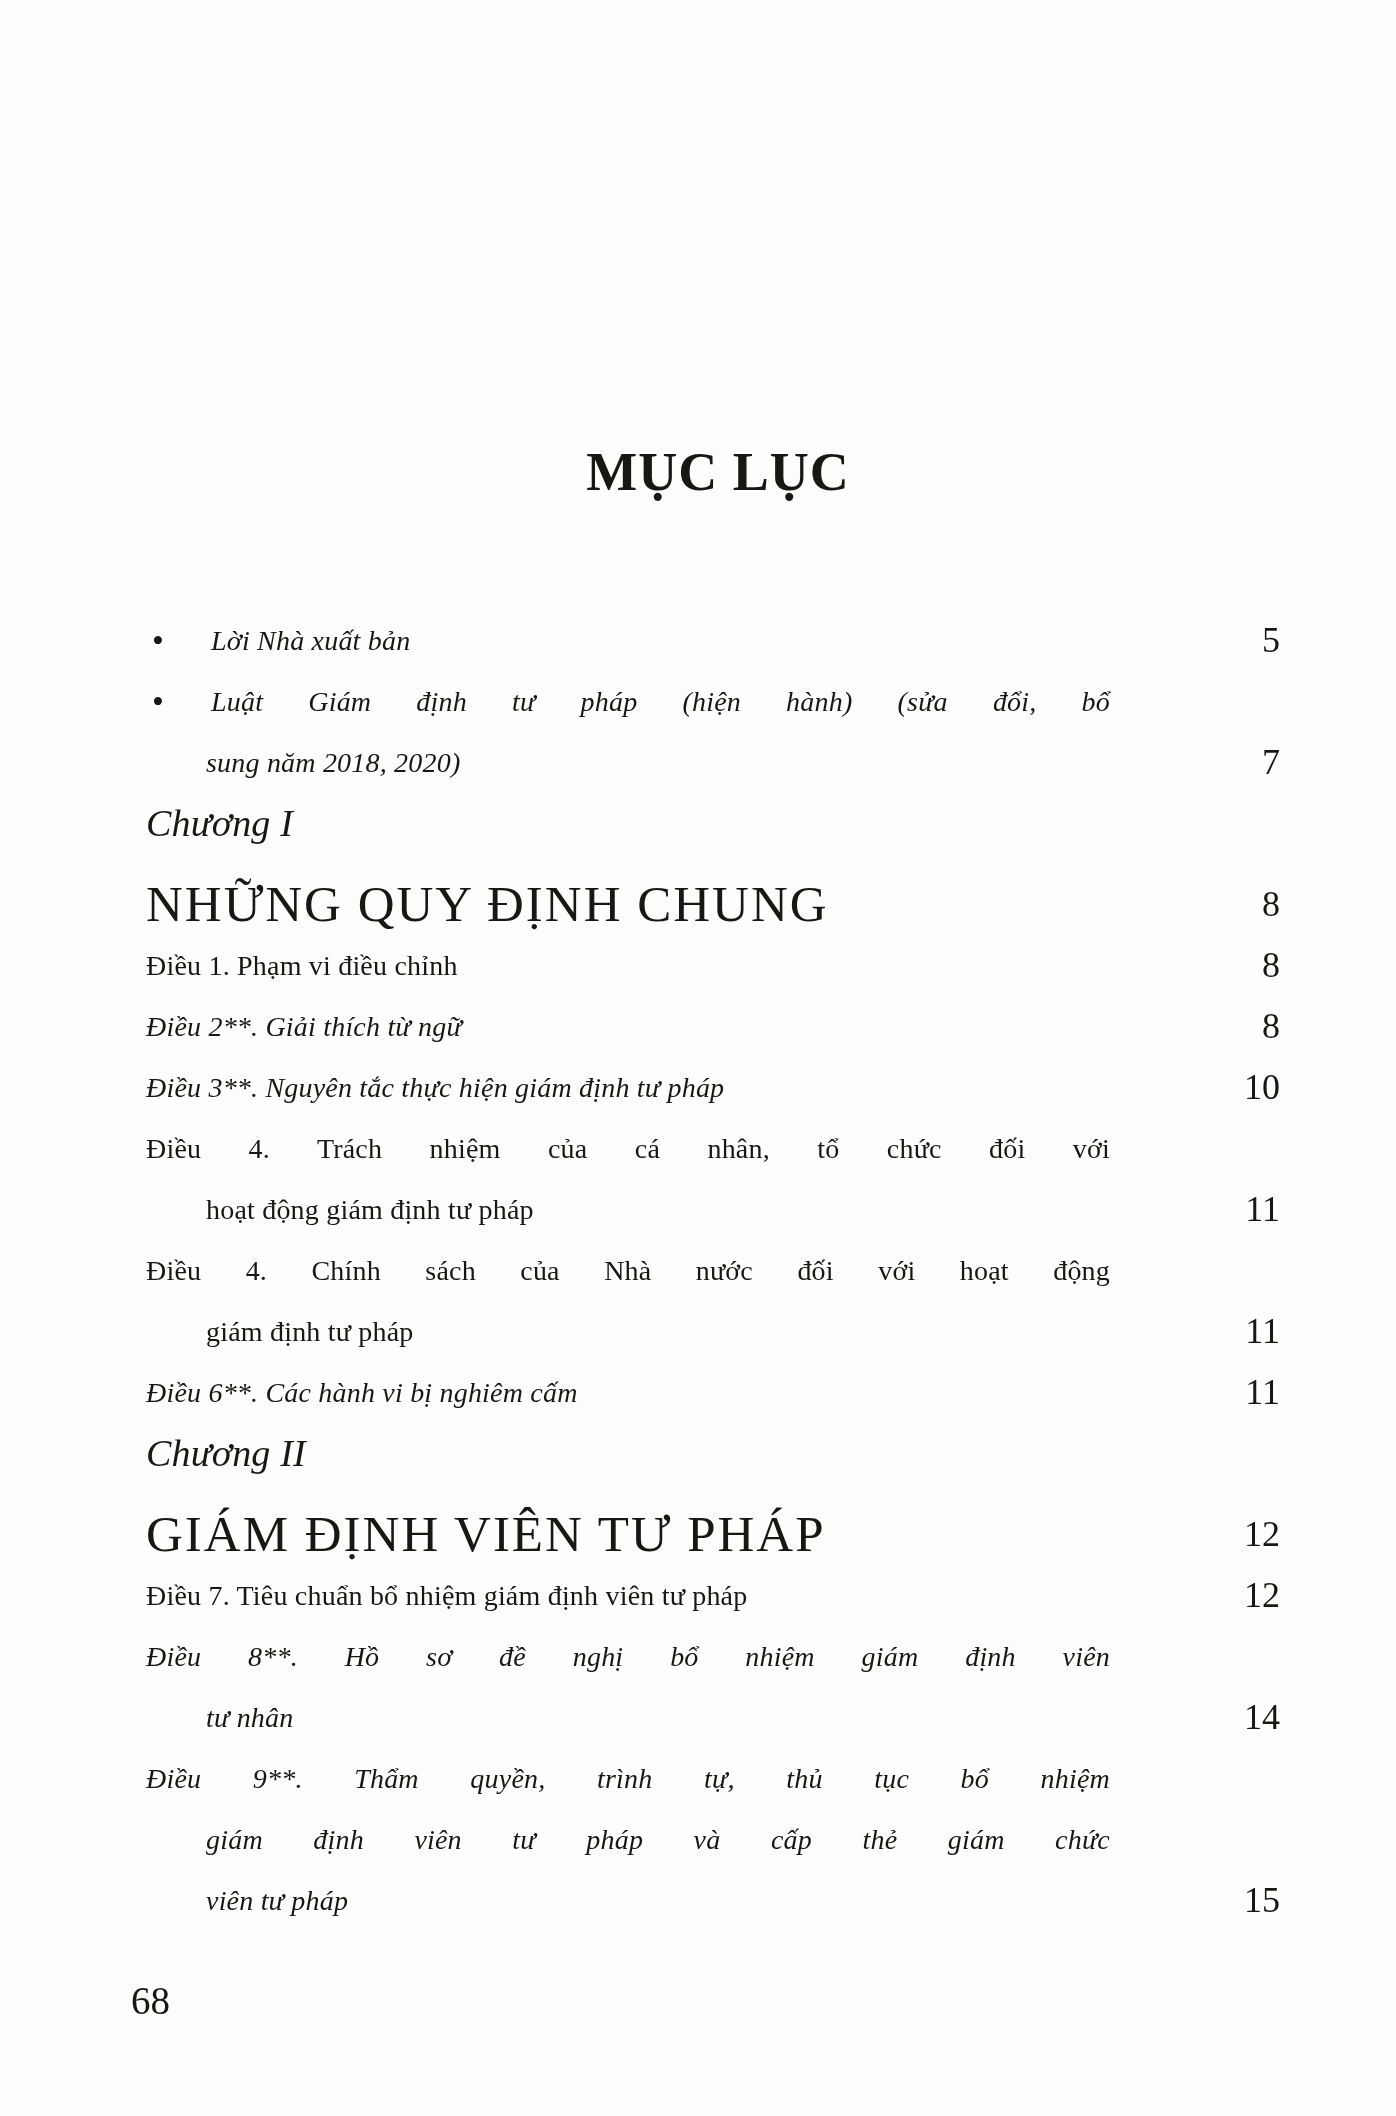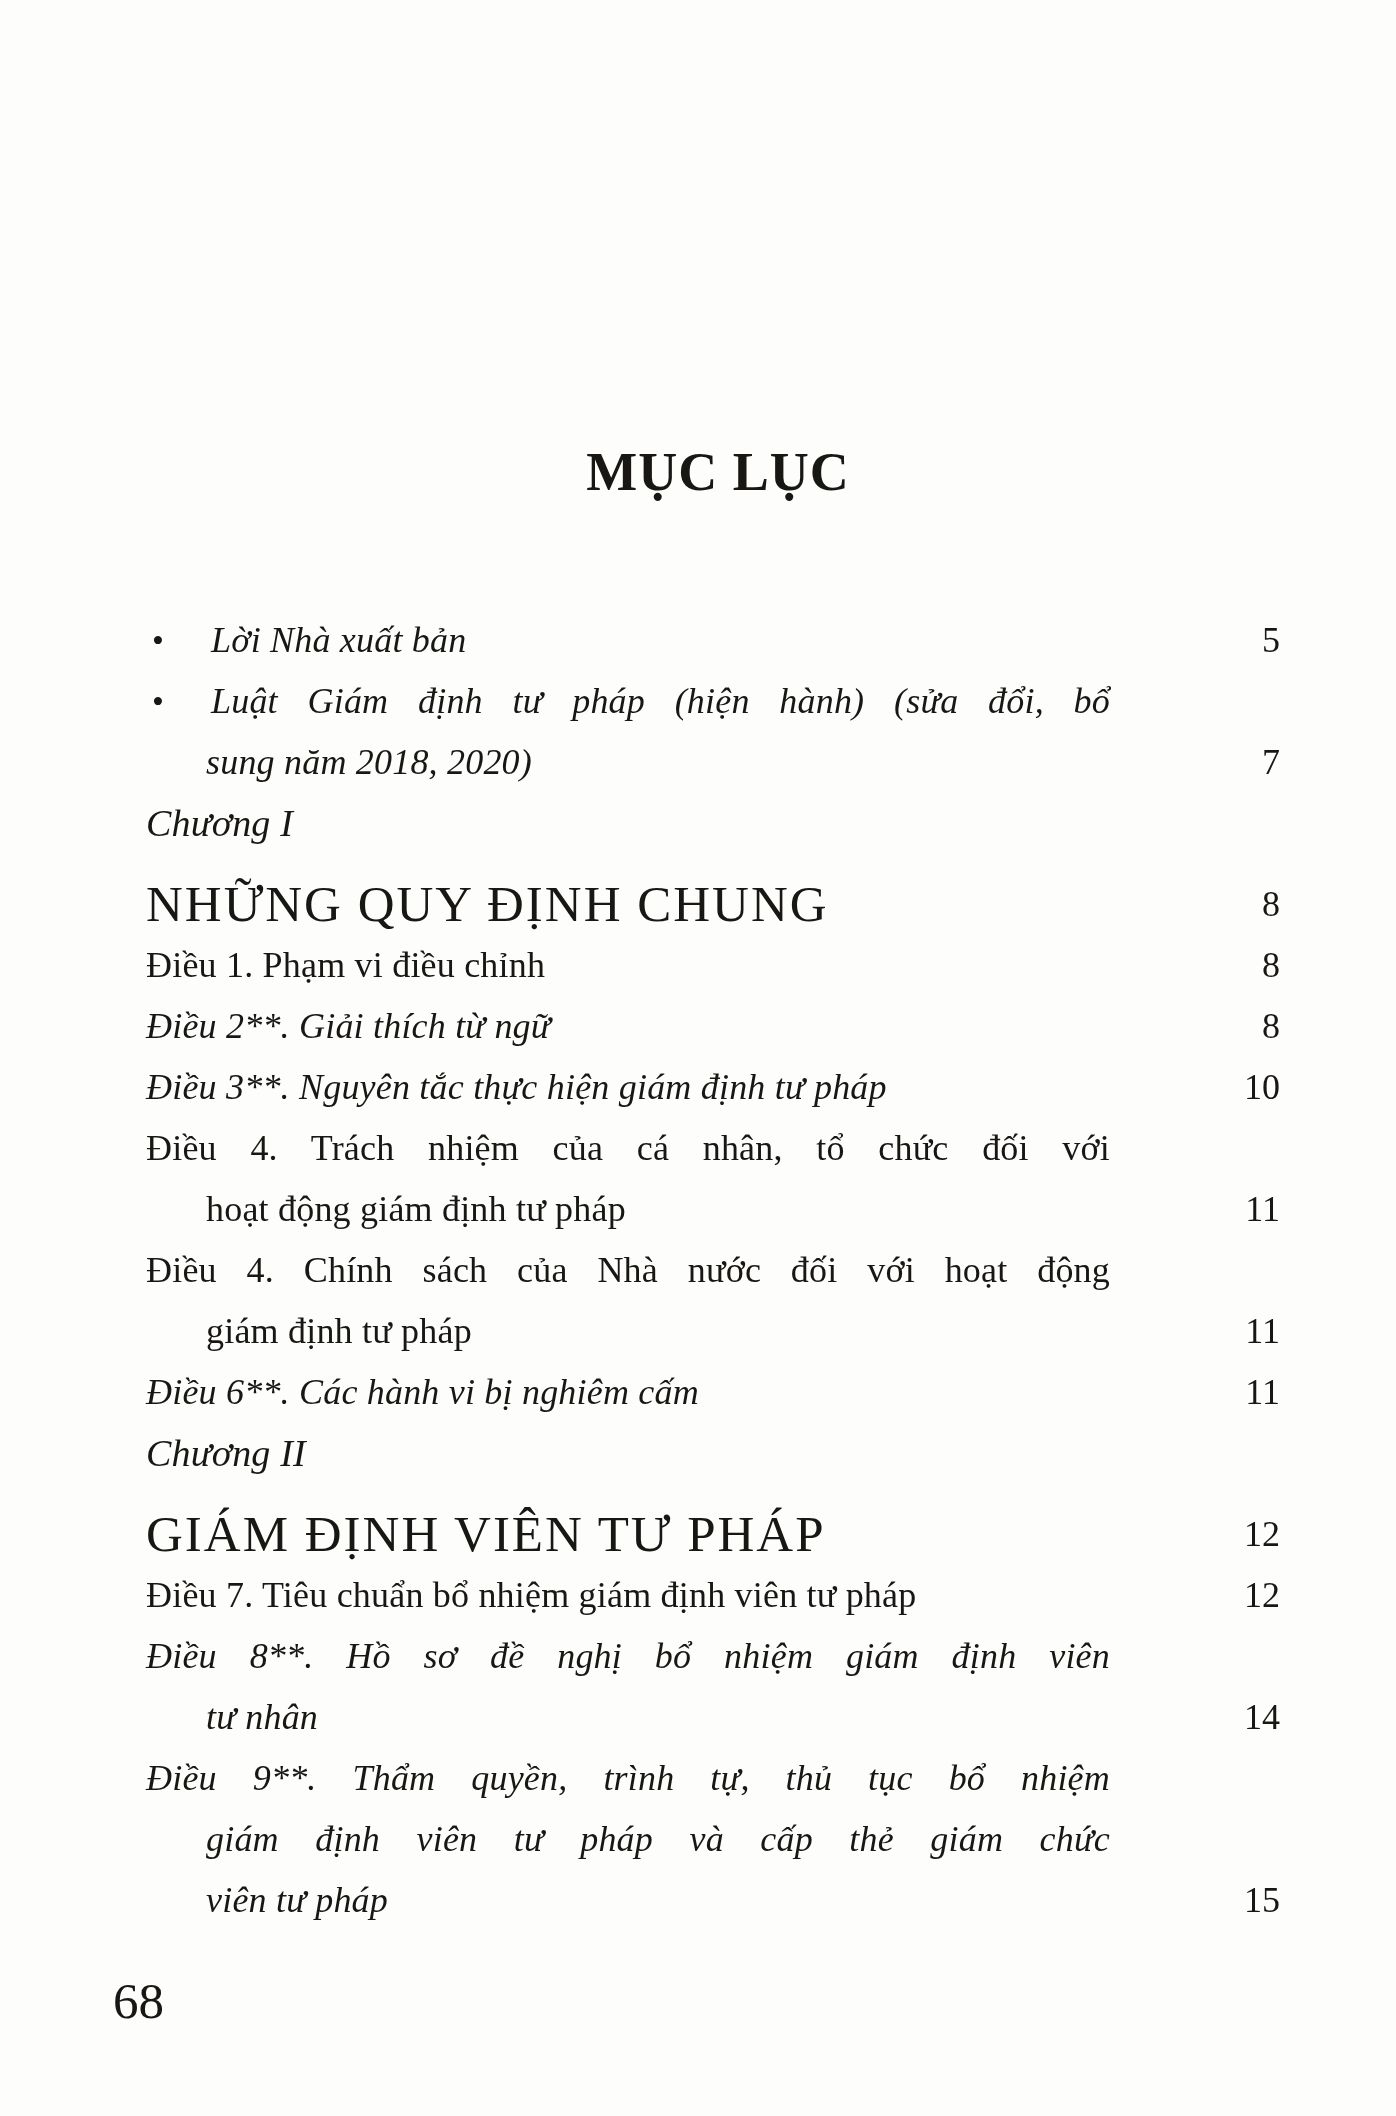--- a/index.html
+++ b/index.html
@@ -27,21 +27,21 @@
     left:146px;
     top:610px;
     width:1134px;
   }
   .row{
     position:relative;
     height:61px;
     line-height:61px;
   }
   .txt{
-    font-size:36px;
+    font-size:28px;
     white-space:nowrap;
     letter-spacing:0.2px;
   }
   .txt.justify{
     white-space:normal;
     width:964px;
     box-sizing:border-box;
     text-align:justify;
     text-align-last:justify;
   }
@@ -62,23 +62,23 @@
   }
   .pg{
     position:absolute;
     right:0;top:0;
     font-size:36px;
     line-height:61px;
     font-style:normal;
   }
   .folio{
     position:absolute;
-    left:113px;
+    left:131px;
     top:1973px;
-    font-size:51px;
+    font-size:39px;
     line-height:56px;
   }
 </style>
 </head>
 <body>
 
 <div class="page">
   <div class="doc-title">MỤC LỤC</div>
   <div class="toc">
       <div class="row">

